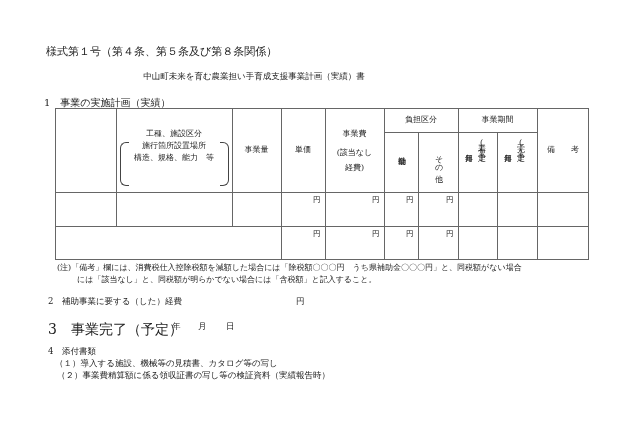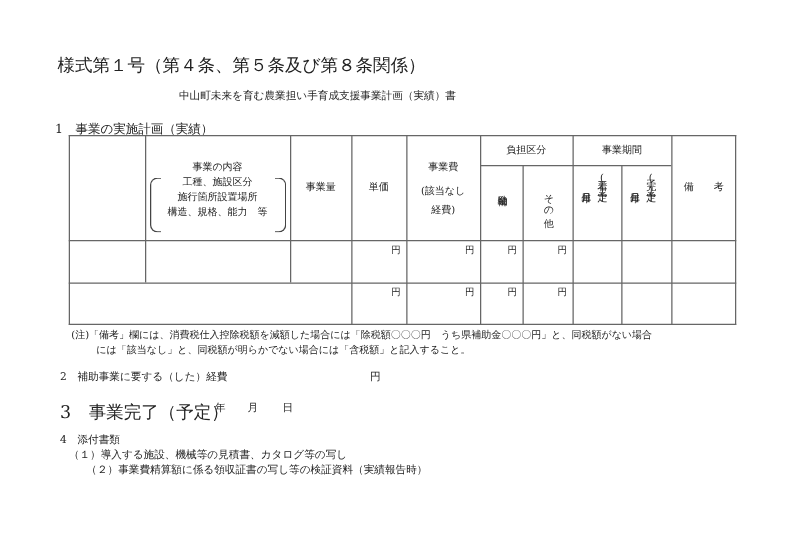--- a/index.html
+++ b/index.html
@@ -1,38 +1,38 @@
 <!DOCTYPE html>
 <html><head>
 <meta charset="utf-8">
 <style>
   html, body { margin:0; padding:0; background:#ffffff; }
   body { width:630px; height:439px; position:relative; overflow:hidden;
          font-family:"DejaVu Serif", "Liberation Serif", serif; color:#222; font-size:8px; }
   .abs { position:absolute; white-space:nowrap; }
-  .form-no { left:46px; top:44px; font-size:14px; }
+  .form-no { left:46px; top:44px; font-size:11px; }
   .title { left:0; width:508px; top:71px; text-align:center; font-size:8.5px; }
   .sec1 { left:44px; top:96px; font-size:10px; }
   .tbl { position:absolute; left:55px; top:108px; width:534px; height:152px; }
   .line { position:absolute; background:#666; }
   .cell-text { position:absolute; text-align:center; line-height:12px; font-size:8px; }
   .vert { writing-mode:vertical-rl; text-orientation:upright; line-height:10px; font-size:8px; position:absolute; }
   .yen { position:absolute; font-size:7.5px; }
   .paren { position:absolute; border:1px solid #444; border-radius:5px; }
   .note { left:57px; top:261px; font-size:8px; line-height:13px; }
   .note2 { left:77px; top:274px; font-size:8px; }
   .sec2 { left:48px; top:296px; font-size:8.5px; }
   .sec2yen { left:296px; top:296px; font-size:8.5px; }
   .sec3 { left:48px; top:321px; font-size:14px; }
   .sec3y { left:172px; top:321px; font-size:8.5px; }
   .sec3m { left:198px; top:321px; font-size:8.5px; }
   .sec3d { left:226px; top:321px; font-size:8.5px; }
   .sec4 { left:48px; top:346px; font-size:8.5px; }
   .att1 { left:55px; top:358px; font-size:8.5px; }
-  .att2 { left:69px; top:370px; font-size:8.5px; }
+  .att2 { left:57px; top:370px; font-size:8.5px; }
 </style>
 </head>
 <body>
 
 <div class="abs form-no">様式第１号（第４条、第５条及び第８条関係）</div>
 <div class="abs title">中山町未来を育む農業担い手育成支援事業計画（実績）書</div>
 <div class="abs sec1">1　事業の実施計画（実績）</div>
 
 <div class="tbl">
 
@@ -53,21 +53,20 @@
 
   <div class="line" style="left:363px;top:24px;width:1px;height:128px"></div>
   <div class="line" style="left:442px;top:24px;width:1px;height:128px"></div>
 
   <div class="line" style="left:61px;top:0;width:1px;height:118px"></div>
   <div class="line" style="left:177px;top:0;width:1px;height:118px"></div>
 
   <div class="paren" style="left:65px;top:34px;width:8px;height:42px;border-right:none;border-radius:6px 0 0 6px"></div>
   <div class="paren" style="left:165px;top:34px;width:8px;height:42px;border-left:none;border-radius:0 6px 6px 0"></div>
   <div class="cell-text" style="left:61px;width:116px;top:20px">
-    <div>事業の内容</div>
     <div>工種、施設区分</div>
     <div>施行箇所設置場所</div>
     <div>構造、規格、能力　等</div>
   </div>
   <div class="cell-text" style="left:177px;width:49px;top:36px">事業量</div>
   <div class="cell-text" style="left:226px;width:44px;top:36px">単価</div>
   <div class="cell-text" style="left:270px;width:59px;top:18px;line-height:15px">
     <div>事業費</div>
     <div style="height:4px"></div>
     <div>(該当なし</div>

